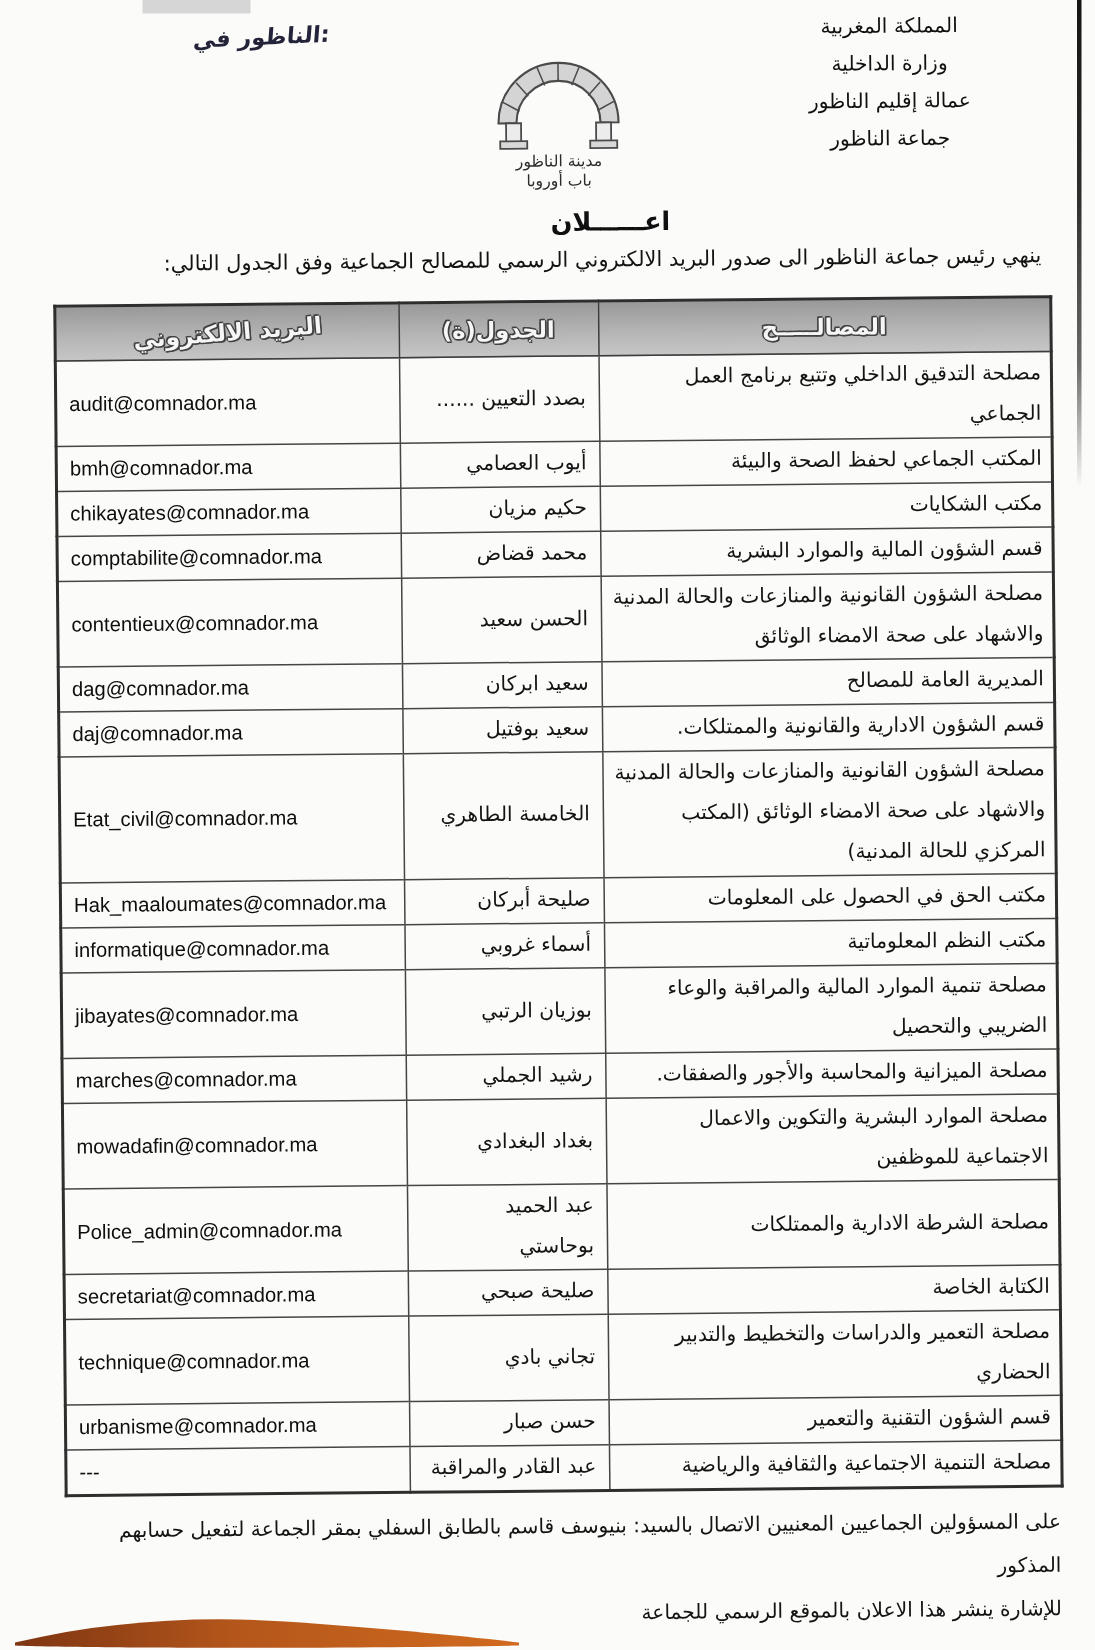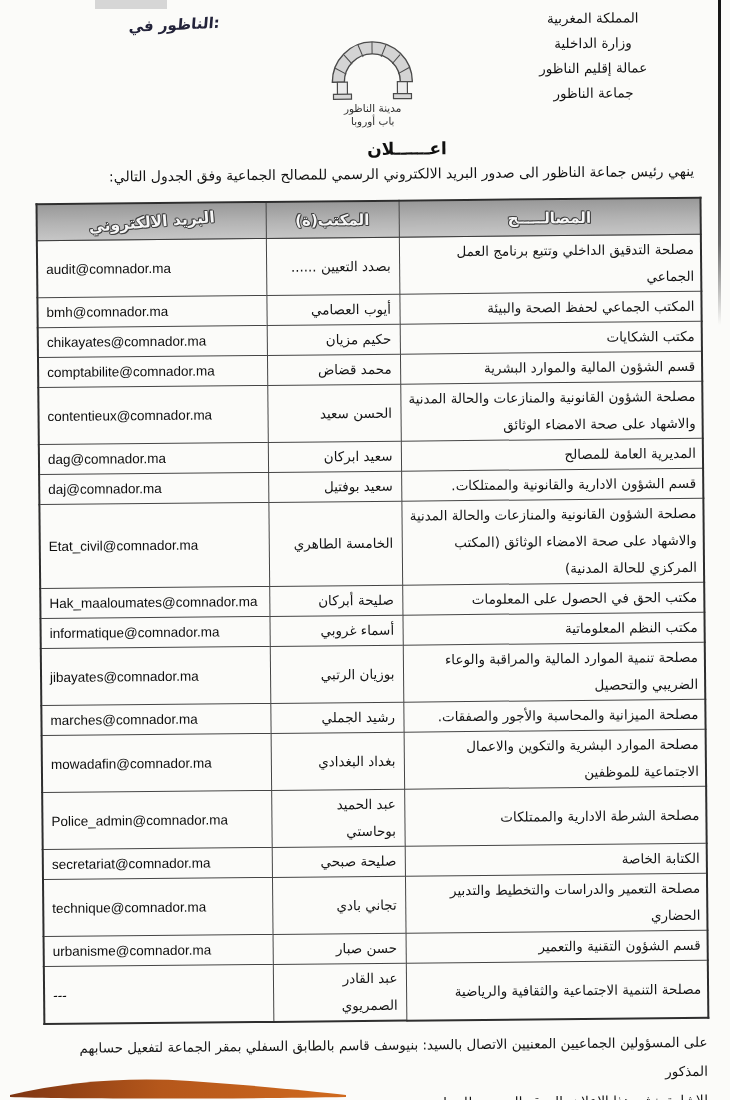--- a/index.html
+++ b/index.html
@@ -86,21 +86,21 @@
     <div class="content">
       <table class="email-table" dir="rtl">
         <colgroup>
             <col class="c-serv">
             <col class="c-pers">
             <col class="c-mail">
           </colgroup>
         <thead>
           <tr>
             <th>المصالـــــح</th>
-            <th>المكتب(ة)</th>
+            <th>الجدول(ة)</th>
             <th><span class="tilt-label">البريد الالكتروني</span></th>
           </tr>
         </thead>
         <tbody>
             <tr>
               <td class="td-services">مصلحة التدقيق الداخلي وتتبع برنامج العمل الجماعي</td>
               <td class="td-person">بصدد التعيين ......</td>
               <td class="td-email">audit@comnador.ma</td>
             </tr>
             <tr>
@@ -178,21 +178,21 @@
               <td class="td-person">تجاني بادي</td>
               <td class="td-email">technique@comnador.ma</td>
             </tr>
             <tr>
               <td class="td-services">قسم الشؤون التقنية والتعمير</td>
               <td class="td-person">حسن صبار</td>
               <td class="td-email">urbanisme@comnador.ma</td>
             </tr>
             <tr>
               <td class="td-services">مصلحة التنمية الاجتماعية والثقافية والرياضية</td>
-              <td class="td-person">عبد القادر الصمريوي</td>
+              <td class="td-person">عبد القادر والمراقبة</td>
               <td class="td-email">---</td>
             </tr>
           </tbody>
       </table>
 
       <div class="notes">
         <div>على المسؤولين الجماعيين المعنيين الاتصال بالسيد: بنيوسف قاسم بالطابق السفلي بمقر الجماعة لتفعيل حسابهم المذكور</div>
         <div>للإشارة ينشر هذا الاعلان بالموقع الرسمي للجماعة</div>
       </div>
 

